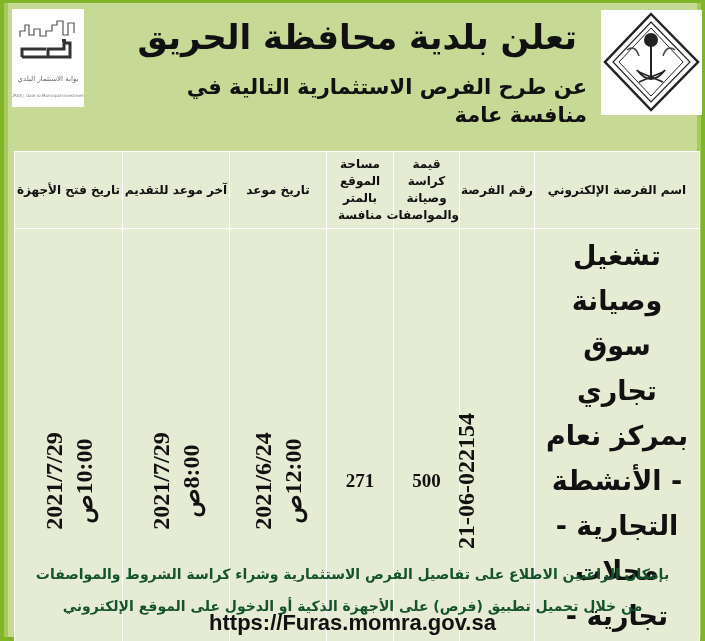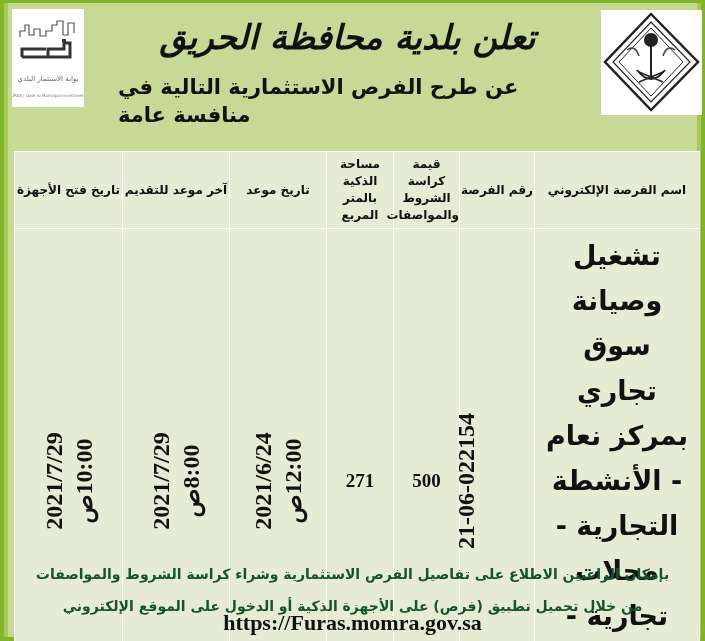--- a/index.html
+++ b/index.html
@@ -18,27 +18,26 @@
   .logo-left {
     position: absolute; left: 4px; top: 6px; width: 72px; height: 98px;
     background: #ffffff;
   }
   .logo-right {
     position: absolute; left: 593px; top: 7px; width: 101px; height: 105px;
     background: #ffffff;
   }
   .title {
     position: absolute; left: 110px; right: 120px; top: 14px;
-    text-align: center; font-weight: bold; font-size: 34px; color: #111;
+    text-align: right; font-weight: bold; font-size: 34px; color: #111;
     line-height: 40px;
-    font-style: italic;
   }
   .subtitle {
     position: absolute; left: 110px; right: 110px; top: 70px;
-    text-align: left; font-weight: bold; font-size: 21px; color: #111;
+    text-align: right; font-weight: bold; font-size: 21px; color: #111;
     line-height: 28px;
   }
   .subtitle2 {
     position: absolute; left: 110px; right: 110px; top: 110px;
     text-align: center; font-weight: bold; font-size: 21px; color: #111;
     line-height: 28px;
   }
   table.grid {
     position: absolute; left: 6px; top: 148px; width: 685px; height: 405px;
     border-collapse: collapse; table-layout: fixed;
@@ -60,21 +59,21 @@
     line-height: 30px; text-align: center;
   }
   .footer1, .footer2 {
     position: absolute; left: 10px; right: 10px; text-align: center;
     font-weight: bold; font-size: 14px; color: #14532d; line-height: 20px;
   }
   .footer1 { top: 561px; }
   .footer2 { top: 586px; margin-top: 7px; }
   .url {
     position: absolute; left: 10px; right: 10px; top: 606px; text-align: center;
-    font-family: Liberation Serif, serif; font-weight: bold; font-size: 22px;
+    font-family: Liberation Sans, sans-serif; font-weight: bold; font-size: 22px;
     color: #111; direction: ltr; line-height: 28px;
   }
   svg { display: block; }
 </style>
 </head>
 <body>
 
 <div class="frame">
 
   <div class="logo-left">
@@ -111,22 +110,22 @@
       <col style="width:66px">
       <col style="width:67px">
       <col style="width:97px">
       <col style="width:107px">
       <col style="width:108px">
     </colgroup>
     <thead>
       <tr>
         <th>اسم الفرصة الإلكتروني</th>
         <th>رقم الفرصة</th>
-        <th>قيمة كراسة الشروط والمواصفات</th>
-        <th>مساحة الذكية بالمتر المربع</th>
+        <th>قيمة كراسة وصيانة والمواصفات</th>
+        <th>مساحة الموقع بالمتر منافسة</th>
         <th>تاريخ موعد</th>
         <th>آخر موعد للتقديم</th>
         <th>تاريخ فتح الأجهزة</th>
       </tr>
     </thead>
     <tbody>
       <tr>
         <td class="opp-name">تشغيل وصيانة سوق تجاري بمركز نعام - الأنشطة التجارية - محلات تجارية - مجمع تجاري</td>
         <td>
           <span class="rot">21-06-022154</span>

